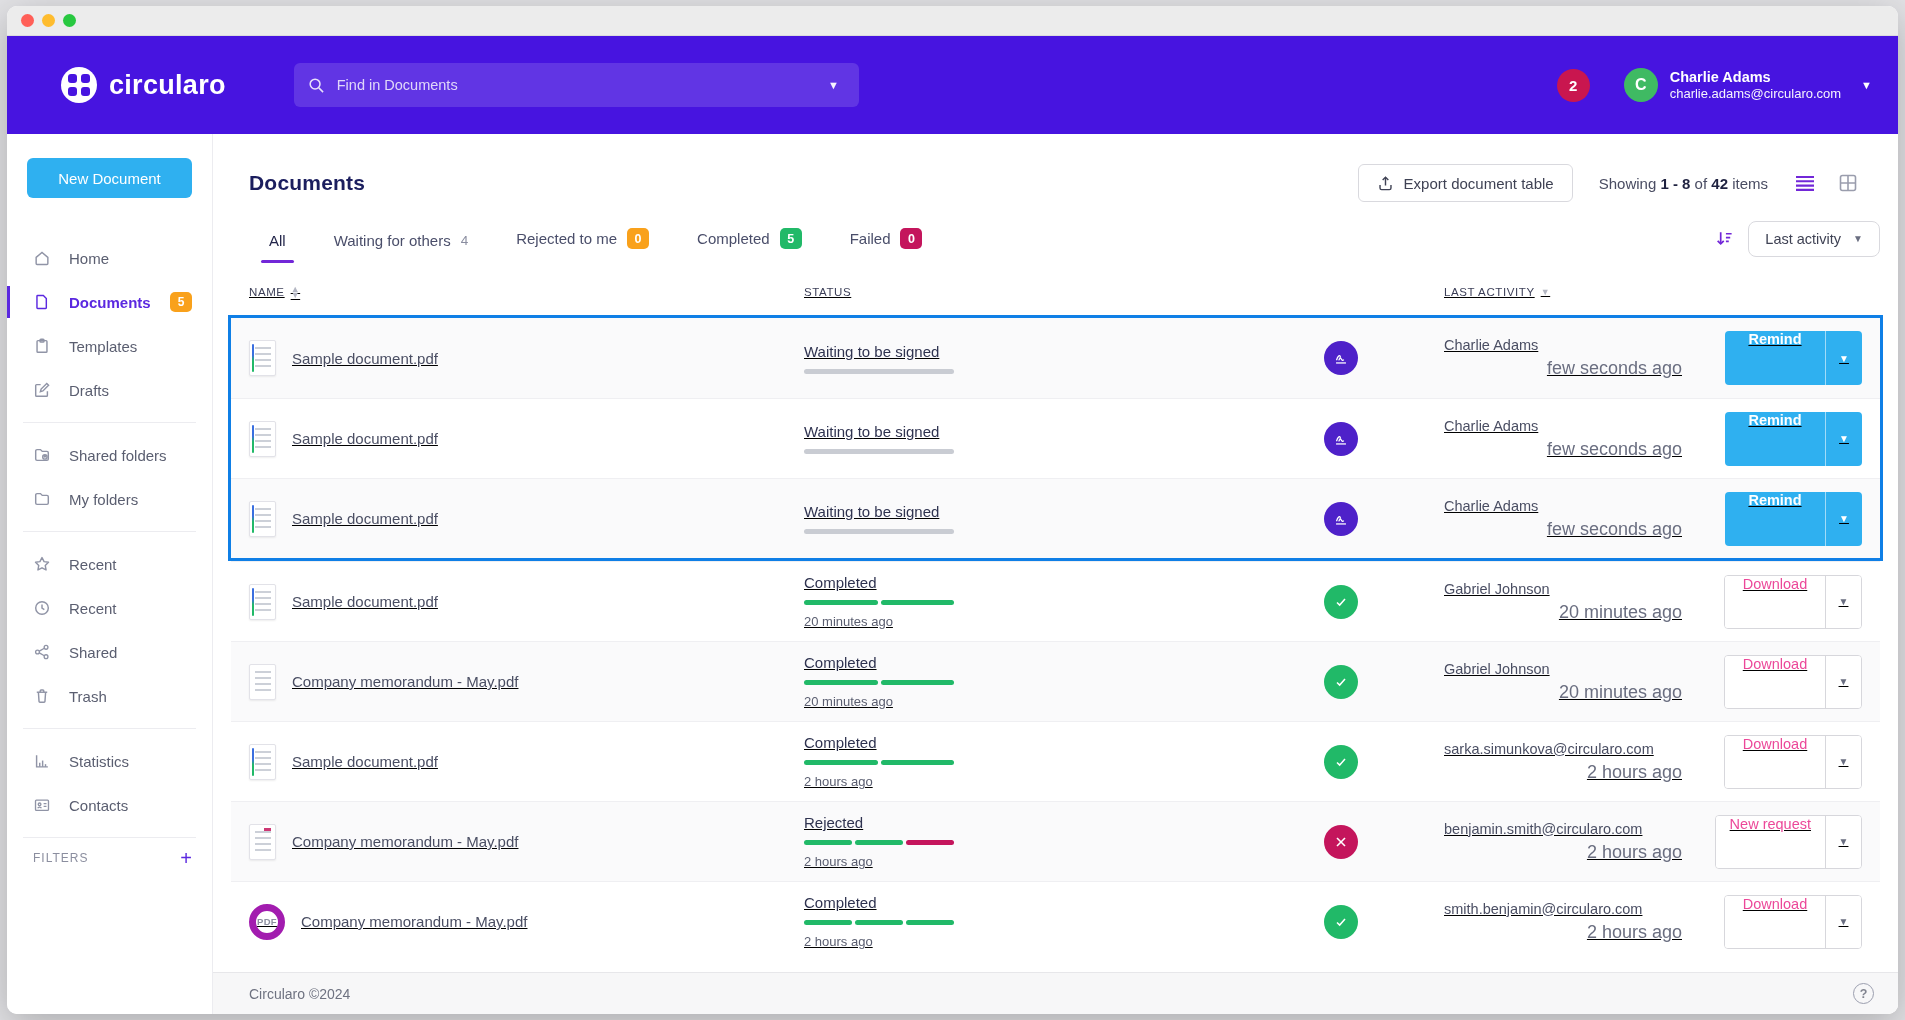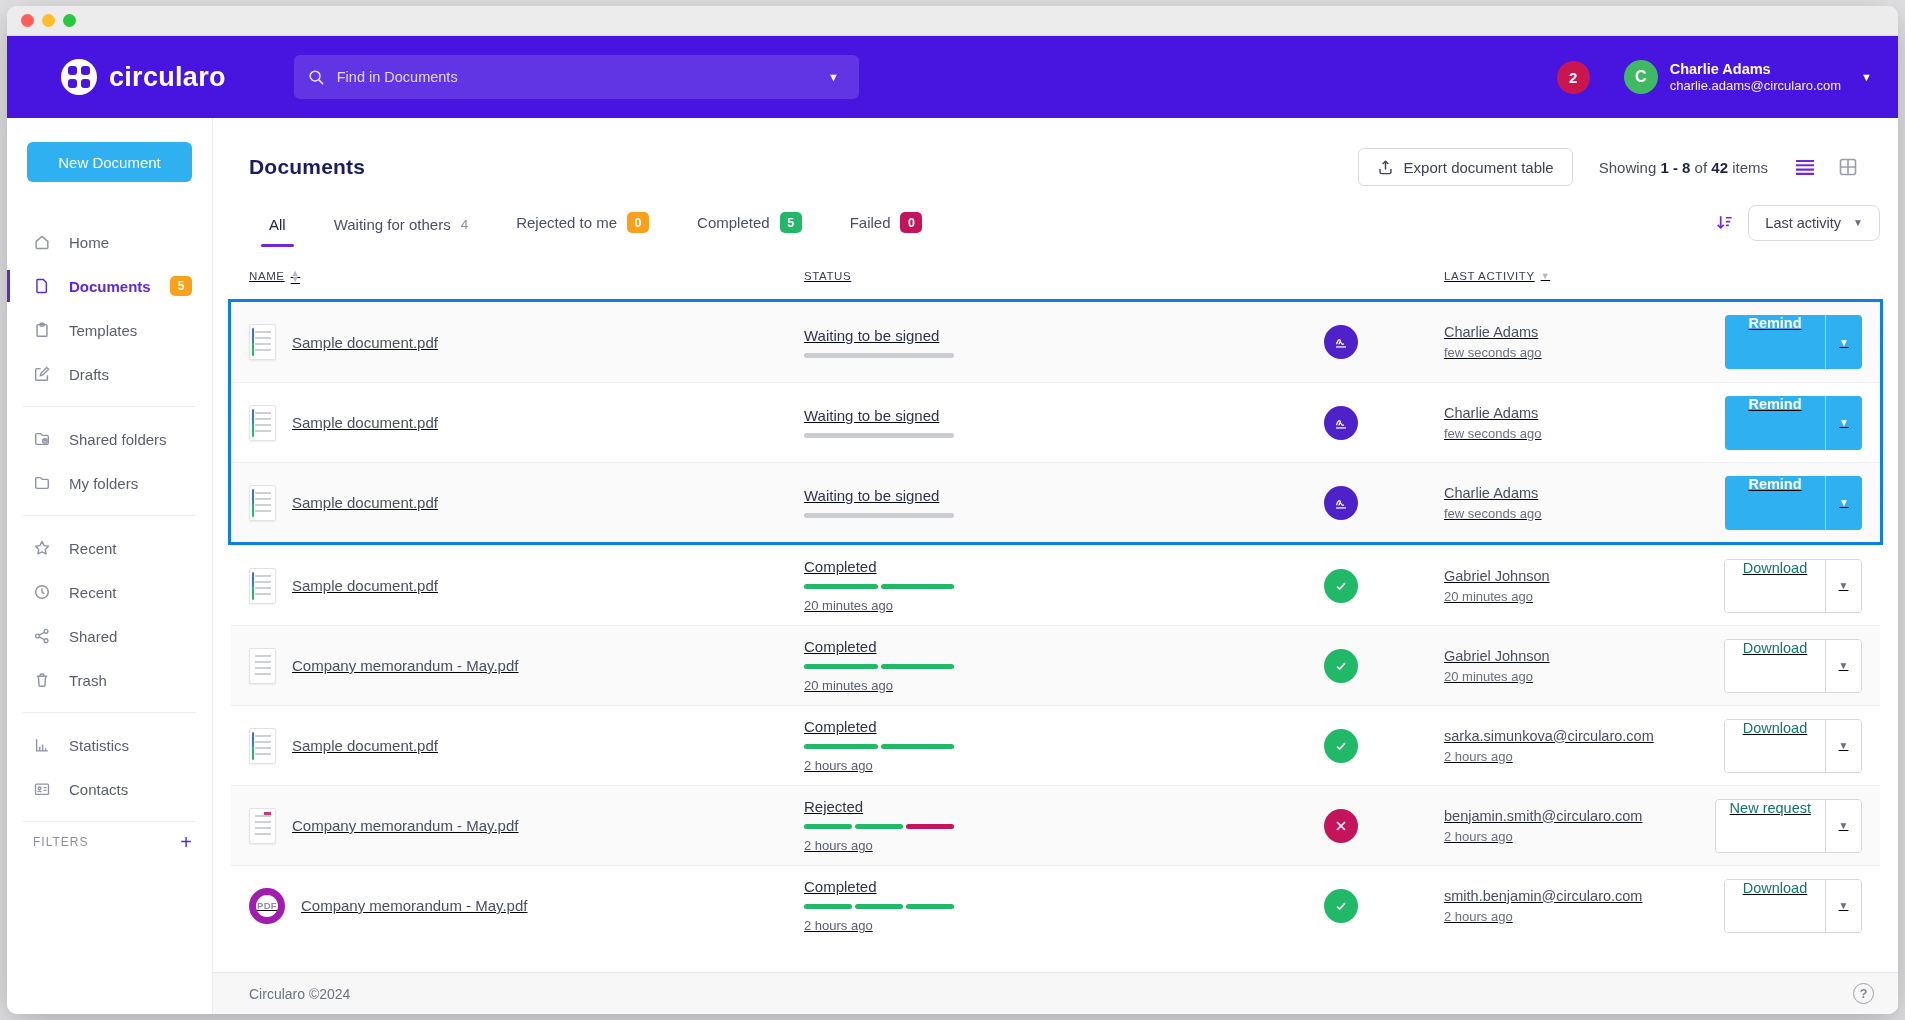--- a/index.html
+++ b/index.html
@@ -10,21 +10,21 @@
   }
   *{box-sizing:border-box;margin:0;padding:0;font-family:"Liberation Sans",sans-serif;}
   html,body{width:1905px;height:1020px;overflow:hidden;background:#e3e3e6;}
   .window{position:absolute;left:7px;top:6px;right:7px;bottom:6px;border-radius:10px;overflow:hidden;
           background:#fff;box-shadow:0 10px 40px rgba(0,0,0,.25);display:flex;flex-direction:column;}
   
   .titlebar{height:30px;background:#ececec;border-bottom:1px solid #dcdcdc;display:flex;align-items:center;padding-left:14px;gap:8px;flex:0 0 auto;}
   .light{width:13px;height:13px;border-radius:50%;}
   .light.red{background:#ff5f57}.light.yellow{background:#febc2e}.light.green{background:#28c840}
   
-  .appheader{height:82px;background:var(--header_purple);display:flex;align-items:center;padding:0 26px 0 54px;flex:0 0 auto;}
+  .appheader{height:98px;background:var(--header_purple);display:flex;align-items:center;padding:0 26px 0 54px;flex:0 0 auto;}
   .brand{display:flex;align-items:center;gap:12px;}
   .brand-mark{width:36px;height:36px;border-radius:50%;background:#fff;position:relative;flex:0 0 auto;}
   .brand-mark i{position:absolute;width:9px;height:9px;border-radius:3px;background:var(--header_purple);}
   .brand-mark i:nth-child(1){left:7px;top:7px}.brand-mark i:nth-child(2){right:7px;top:7px}
   .brand-mark i:nth-child(3){left:7px;bottom:7px}.brand-mark i:nth-child(4){right:7px;bottom:7px}
   .brand-name{color:#fff;font-size:27px;font-weight:700;letter-spacing:.3px;}
   .searchbar{margin-left:68px;width:565px;height:44px;background:rgba(255,255,255,.14);border-radius:6px;
              display:flex;align-items:center;padding:0 14px;gap:12px;}
   .searchbar svg{flex:0 0 auto;opacity:.85}
   .searchbar input{flex:1;background:transparent;border:none;outline:none;color:#fff;font-size:14.5px;}
@@ -114,27 +114,27 @@
   .status-label{font-size:15px;font-weight:500;color:#2f3350;}
   .bar{display:flex;gap:3px;width:150px;height:5px;}
   .bar span{flex:1;border-radius:3px;}
   .status-time{font-size:13px;color:#5a5e70;}
   .status-time:empty{display:none;}
   .status-circle{width:34px;height:34px;border-radius:50%;display:flex;align-items:center;justify-content:center;}
   .circle-purple{background:var(--signature_purple);}
   .circle-green{background:var(--success_green);}
   .circle-red{background:var(--danger_crimson);}
   .actor{font-size:14.5px;color:#4a4e63;margin-bottom:5px;}
-  .time{font-size:13px;color:#6a6e80;}
+  .time{font-size:18px;color:#6a6e80;text-align:right;}
   .split-btn{display:flex;height:54px;border-radius:4px;overflow:hidden;}
   .split-btn button{cursor:pointer;font-size:14.5px;}
   .split-btn.primary .main{background:var(--accent_blue);border:none;color:#fff;font-weight:700;min-width:100px;padding:0 18px;}
   .split-btn.primary .caretbtn{background:var(--accent_blue);border:none;border-left:1px solid rgba(255,255,255,.55);width:37px;color:#fff;font-size:10px;}
   .split-btn.secondary{border:1px solid #d7d7dc;}
-  .split-btn.secondary .main{background:#fff;border:none;color:#0f766e;font-weight:500;min-width:100px;padding:0 14px;}
+  .split-btn.secondary .main{background:#fff;border:none;color:#ec4899;font-weight:500;min-width:100px;padding:0 14px;}
   .split-btn.secondary .caretbtn{background:#fff;border:none;border-left:1px solid #d7d7dc;width:36px;color:#6a6e80;font-size:10px;}
   
   .footer{margin-top:auto;height:42px;background:#f7f7f8;border-top:1px solid #e7e7ea;display:flex;align-items:center;
           justify-content:space-between;padding:0 24px 0 36px;}
   .copyright{font-size:14px;color:#6e7280;}
   .help{width:21px;height:21px;border-radius:50%;border:1.5px solid #9b9eae;color:#81848f;font-size:12.5px;font-weight:700;
         display:flex;align-items:center;justify-content:center;background:#f7f7f8;cursor:pointer;}
   svg{display:block;}
 </style>
 </head>

